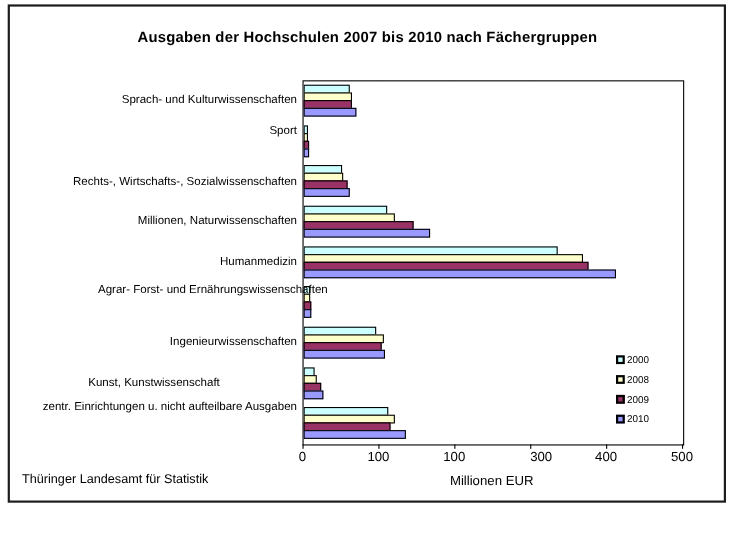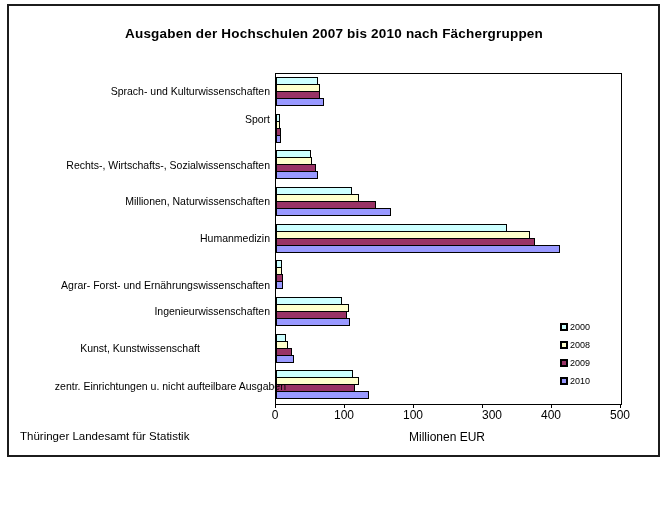--- a/index.html
+++ b/index.html
@@ -78,24 +78,24 @@
     <div class="bar" title="zentr. Einrichtungen u. nicht aufteilbare Ausgaben 2008: 119" style="left: 276px; top: 377.333px; width: 83.11px; background: rgb(255, 255, 204);"></div>
     <div class="bar" title="zentr. Einrichtungen u. nicht aufteilbare Ausgaben 2009: 113" style="left: 276px; top: 384.333px; width: 78.97px; background: rgb(153, 51, 102);"></div>
     <div class="bar" title="zentr. Einrichtungen u. nicht aufteilbare Ausgaben 2010: 133" style="left: 276px; top: 391.333px; width: 92.77px; background: rgb(153, 153, 255);"></div>
   </div>
 <div id="cat-labels">
     <div class="cat-label" style="top: 84.3333px;">Sprach- und Kulturwissenschaften</div>
     <div class="cat-label" style="top: 112px;">Sport</div>
     <div class="cat-label" style="top: 157.667px;">Rechts-, Wirtschafts-, Sozialwissenschaften</div>
     <div class="cat-label" style="top: 194.333px;">Millionen, Naturwissenschaften</div>
     <div class="cat-label" style="top: 231px;">Humanmedizin</div>
-    <div class="cat-label" style="top: 278px;">Agrar- Forst- und Ernährungswissenschaften</div>
+    <div class="cat-label" style="top: 256px; padding-left: 28px;">Agrar- Forst- und Ernährungswissenschaften</div>
     <div class="cat-label" style="top: 304.333px;">Ingenieurwissenschaften</div>
     <div class="cat-label" style="top: 341px; text-align: center;">Kunst, Kunstwissenschaft</div>
-    <div class="cat-label" style="top: 379px; padding-left: 16px;">zentr. Einrichtungen u. nicht aufteilbare Ausgaben</div>
+    <div class="cat-label" style="top: 363px;">zentr. Einrichtungen u. nicht aufteilbare Ausgaben</div>
   </div>
 <div id="x-ticks">
     <div class="tick-mark" style="left: 275px;"></div>
     <div class="tick-label" style="left: 275px;">0</div>
     <div class="tick-mark" style="left: 344px;"></div>
     <div class="tick-label" style="left: 344px;">100</div>
     <div class="tick-mark" style="left: 413px;"></div>
     <div class="tick-label" style="left: 413px;">100</div>
     <div class="tick-mark" style="left: 482px;"></div>
     <div class="tick-label" style="left: 482px; text-align: right;">300</div>

